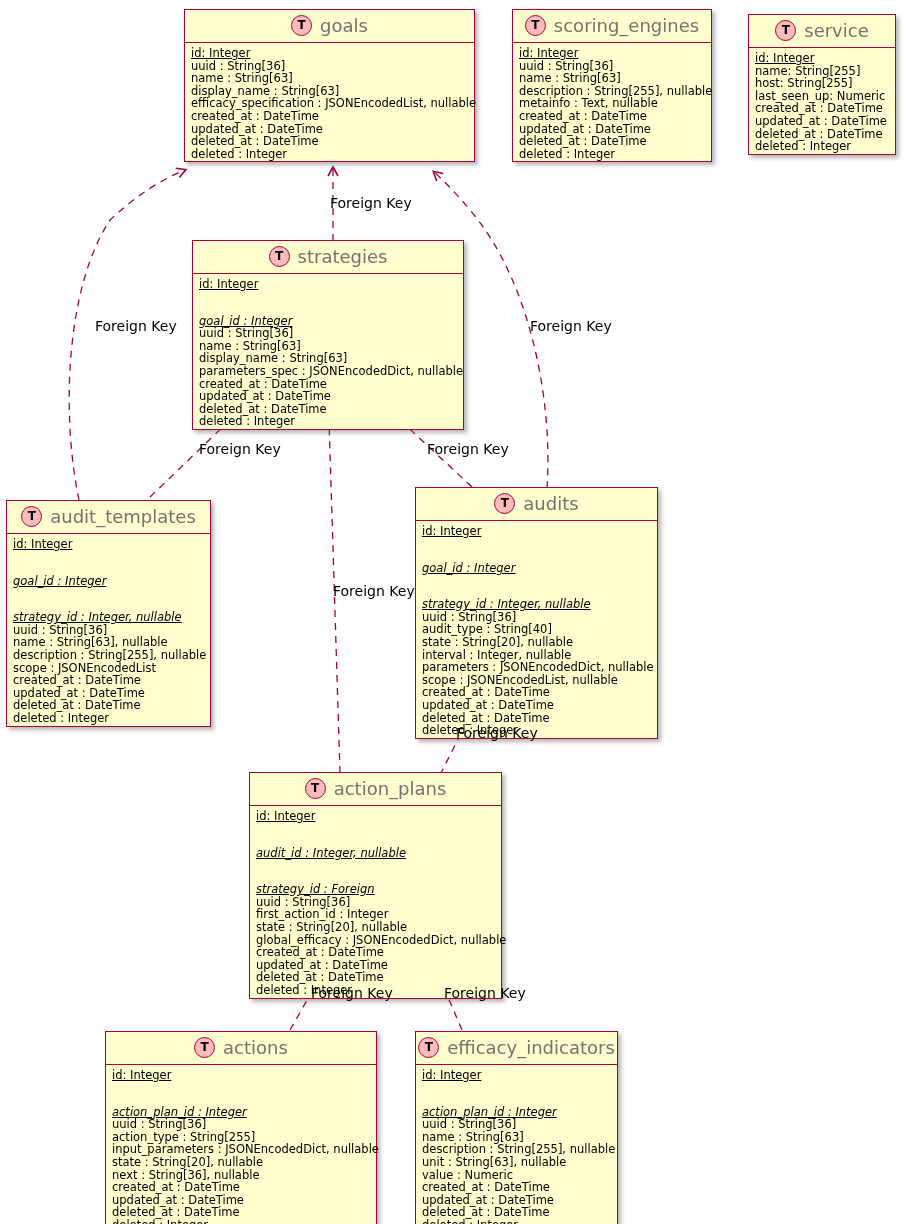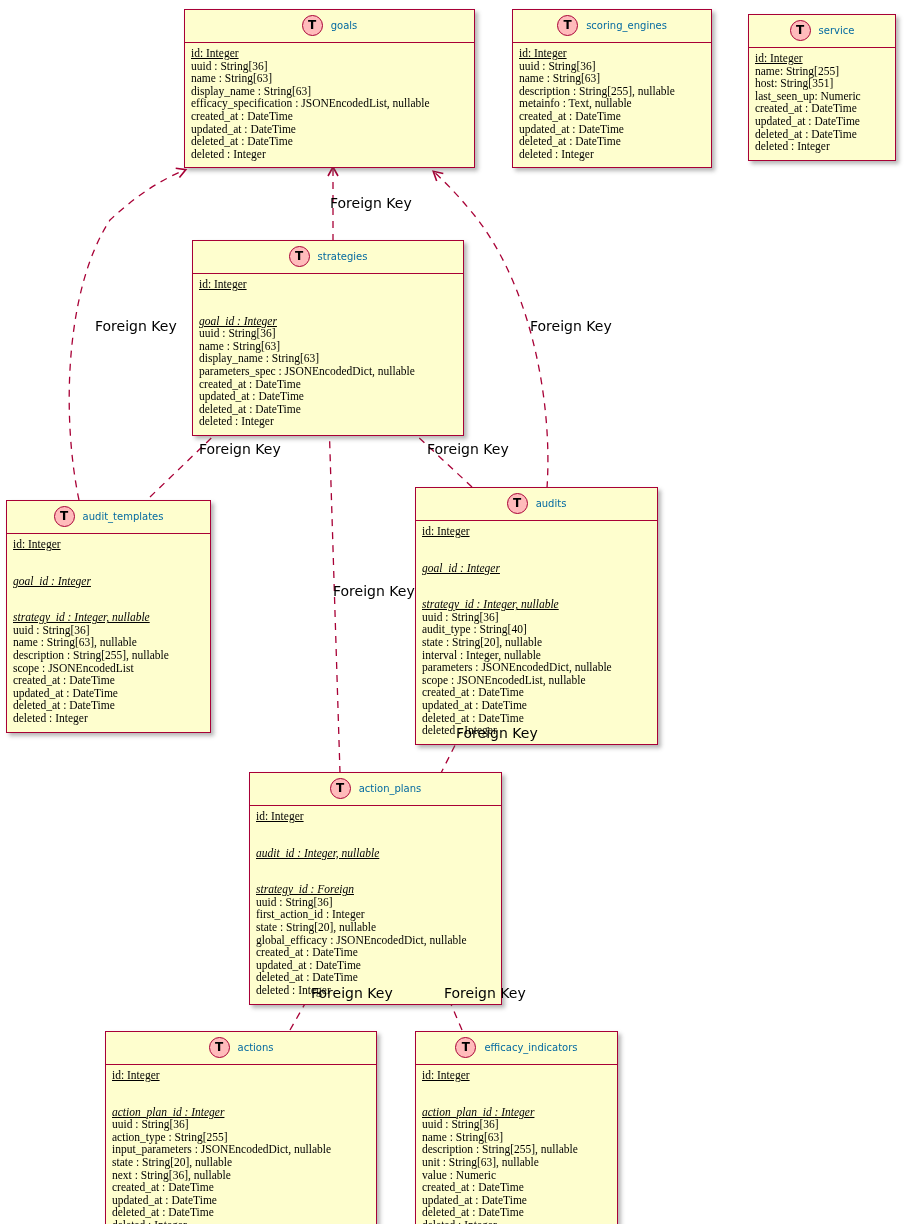--- a/index.html
+++ b/index.html
@@ -49,27 +49,26 @@
     border: 1px solid #A80036;
     color: #000000;
     font-size: 12px;
     font-weight: bold;
     line-height: 19px;
     text-align: center;
     flex: 0 0 auto;
     font-family: "DejaVu Sans", sans-serif;
   }
   .ent-title {
-    font-size: 10px;
-    color: #0369a1;
+    font-size: 18px;
+    color: #737373;
     white-space: nowrap;
   }
   .ent-body {
-    padding: 4px 6px 7px 6px;
-    font-family: Liberation Serif, serif;
+    padding: 4px 6px 1px 6px;
   }
   .field {
     font-size: 11.5px;
     line-height: 12.6px;
     color: #000000;
     white-space: nowrap;
   }
   .field.pk {
     text-decoration: underline;
   }
@@ -182,21 +181,21 @@
   </div>
 
   <div class="entity" style="left:748px; top:14px; width:148px;">
     <div class="ent-header">
       <span class="t-badge">T</span>
       <span class="ent-title">service</span>
     </div>
     <div class="ent-body">
       <div class="field pk">id: Integer</div>
       <div class="field">name: String[255]</div>
-      <div class="field">host: String[351]</div>
+      <div class="field">host: String[255]</div>
       <div class="field">last_seen_up: Numeric</div>
       <div class="field">created_at : DateTime</div>
       <div class="field">updated_at : DateTime</div>
       <div class="field">deleted_at : DateTime</div>
       <div class="field">deleted : Integer</div>
     </div>
   </div>
 
   <div class="entity" style="left:192px; top:240px; width:272px;">
     <div class="ent-header">

